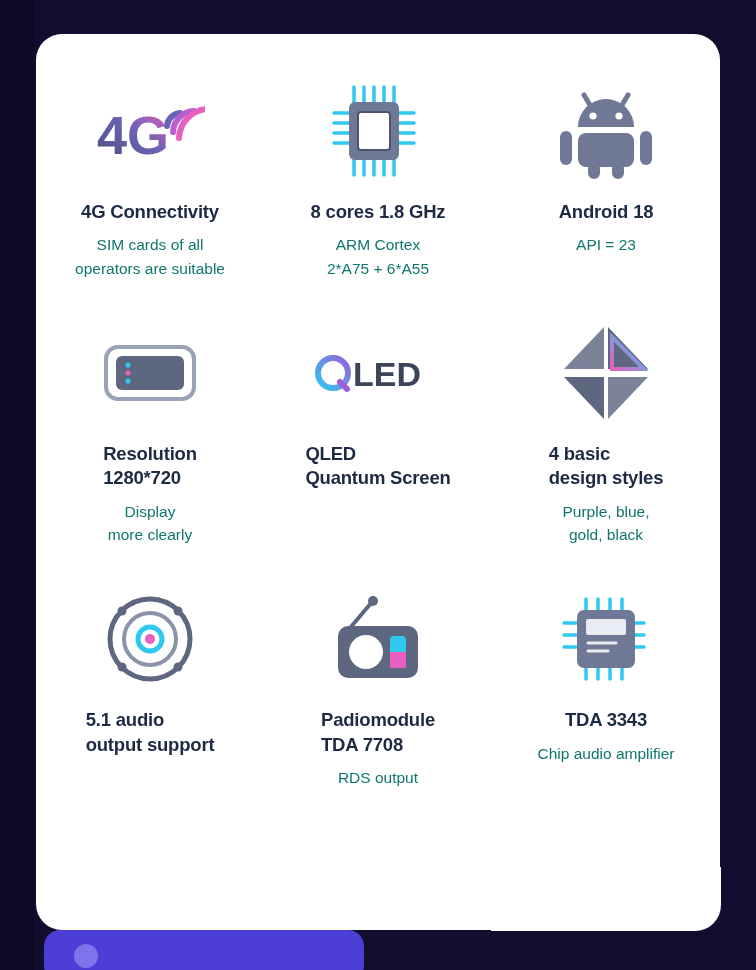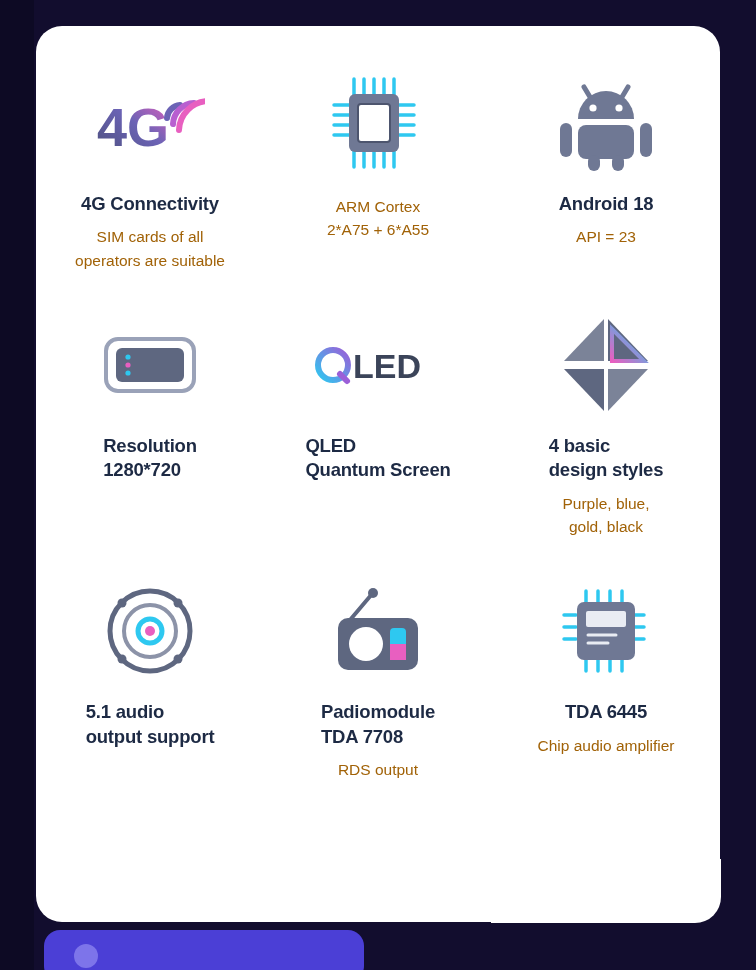--- a/index.html
+++ b/index.html
@@ -16,21 +16,21 @@
   }
   
   .bg-accent-left {
     position: absolute;
     left: 0; top: 0;
     width: 34px; height: 970px;
     background: #0d0a24;
   }
   .card {
     position: absolute;
-    left: 36px; top: 26px;
+    left: 36px; top: 34px;
     width: 684px; height: 896px;
     background: #ffffff;
     border-radius: 26px;
   }
   
   .card-notch {
     position: absolute;
     right: -1px; bottom: -1px;
     width: 230px; height: 64px;
     background: #ffffff;
@@ -60,21 +60,21 @@
     margin-top: 6px;
     font-size: 18.5px;
     font-weight: bold;
     color: #1d2a44;
     line-height: 1.32;
     letter-spacing: -0.2px;
   }
   .subtitle {
     margin-top: 9px;
     font-size: 15.5px;
-    color: #a16207;
+    color: #0f766e;
     text-align: center;
     line-height: 1.5;
   }
   .brand {
     position: absolute;
     right: 42px; bottom: 30px;
     font-size: 28px;
     font-weight: bold;
     letter-spacing: 0.5px;
   }
@@ -149,20 +149,21 @@
               <line x1="4" y1="62" x2="20" y2="62"></line>
               <line x1="68" y1="32" x2="84" y2="32"></line>
               <line x1="68" y1="42" x2="84" y2="42"></line>
               <line x1="68" y1="52" x2="84" y2="52"></line>
               <line x1="68" y1="62" x2="84" y2="62"></line>
             </g>
             <rect x="19" y="21" width="50" height="58" rx="6" fill="#6f7894"></rect>
             <rect x="28" y="31" width="32" height="38" rx="3" fill="#ffffff" stroke="#4d556e" stroke-width="2"></rect>
           </svg>
         </div>
+        <div class="title">8 cores 1.8 GHz</div>
         <div class="subtitle">ARM Cortex<br>2*A75 + 6*A55</div>
       </div>
 
       <div class="cell">
         <div class="icon-box">
           <svg width="100" height="96" viewBox="0 0 100 96">
             <g stroke="#6f7894" stroke-width="5" stroke-linecap="round">
               <line x1="28" y1="12" x2="34" y2="22"></line>
               <line x1="72" y1="12" x2="66" y2="22"></line>
             </g>
@@ -184,20 +185,21 @@
         <div class="icon-box">
           <svg width="96" height="80" viewBox="0 0 96 80">
             <rect x="4" y="14" width="88" height="52" rx="12" fill="none" stroke="#9aa2b8" stroke-width="4"></rect>
             <rect x="14" y="23" width="68" height="34" rx="6" fill="#5e6780"></rect>
             <circle cx="26" cy="32" r="2.6" fill="#2ec8f0"></circle>
             <circle cx="26" cy="40" r="2.6" fill="#e85fc0"></circle>
             <circle cx="26" cy="48" r="2.6" fill="#2ec8f0"></circle>
           </svg>
         </div>
         <div class="title">Resolution<br>1280*720</div>
+        <div class="subtitle">Display<br>more clearly</div>
       </div>
 
       <div class="cell">
         <div class="icon-box">
           <svg width="130" height="48" viewBox="0 0 130 48">
             <defs>
               <linearGradient id="gq" x1="0" y1="1" x2="1" y2="0">
                 <stop offset="0%" stop-color="#2ec8f0"></stop>
                 <stop offset="100%" stop-color="#9b5fd8"></stop>
               </linearGradient>
@@ -283,21 +285,21 @@
               <line x1="72" y1="54" x2="84" y2="54"></line>
             </g>
             <rect x="17" y="17" width="58" height="58" rx="7" fill="#6f7894"></rect>
             <rect x="26" y="26" width="40" height="16" rx="2" fill="#e9ecf3"></rect>
             <g stroke="#e9ecf3" stroke-width="3" stroke-linecap="round">
               <line x1="28" y1="50" x2="56" y2="50"></line>
               <line x1="28" y1="58" x2="48" y2="58"></line>
             </g>
           </svg>
         </div>
-        <div class="title">TDA 6445</div>
+        <div class="title">TDA 3343</div>
         <div class="subtitle">Chip audio amplifier</div>
       </div>
 
     </div>
 
     <div class="brand">
       <span class="cc">CC</span><span class="three">3</span>
     </div>
 
     <div class="card-notch"></div>

